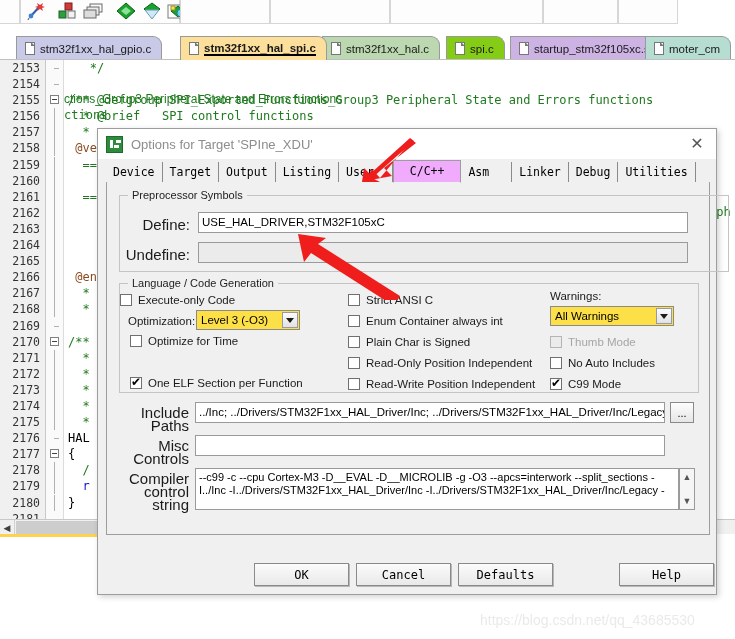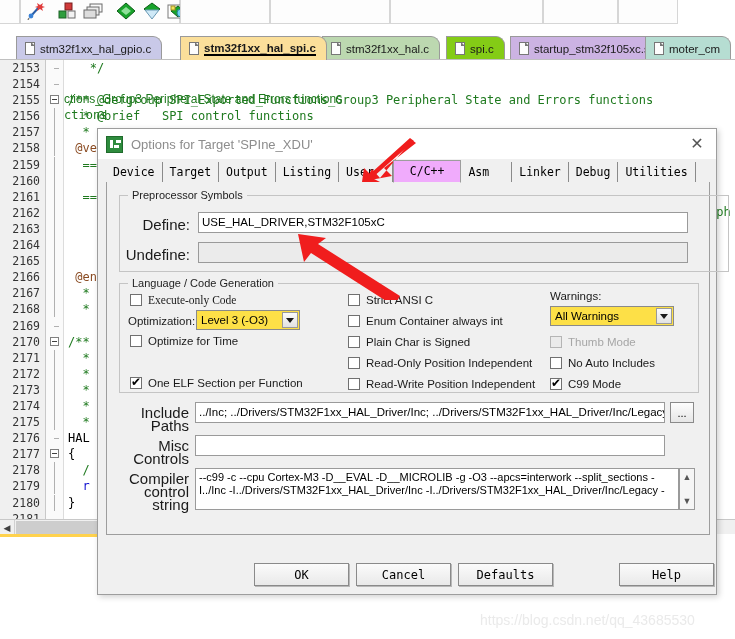--- a/index.html
+++ b/index.html
@@ -567,21 +567,21 @@
         <span class="lbl-r" style="left:10px; top:20px; width:60px;">Define:</span>
         <div class="tbox" style="left:78px; top:16px; width:490px; height:21px;">USE_HAL_DRIVER,STM32F105xC</div>
 
         <span class="lbl-r" style="left:4px; top:50px; width:66px;">Undefine:</span>
         <div class="tbox ro" style="left:78px; top:46px; width:490px; height:21px;"></div>
       </div>
 
       <div class="gbox" style="left:12px; top:101px; width:580px; height:110px;">
         <span class="legend">Language / Code Generation</span>
 
-        <div class="cbrow" style="left:10px; top:10px;font-family:Liberation Serif, serif;">
+        <div class="cbrow" style="left:0; top:10px;">
           <span class="cbox"></span>
           <span>Execute-only Code</span>
         </div>
 
         <span class="lbl-l" style="left:8px; top:31px;">Optimization:</span>
         <div class="combo" style="left:76px; top:26px; width:104px; height:20px;">
           <span>Level 3 (-O3)</span>
           <span class="arrowbtn">
               <span class="tri-down"></span>
             </span>

